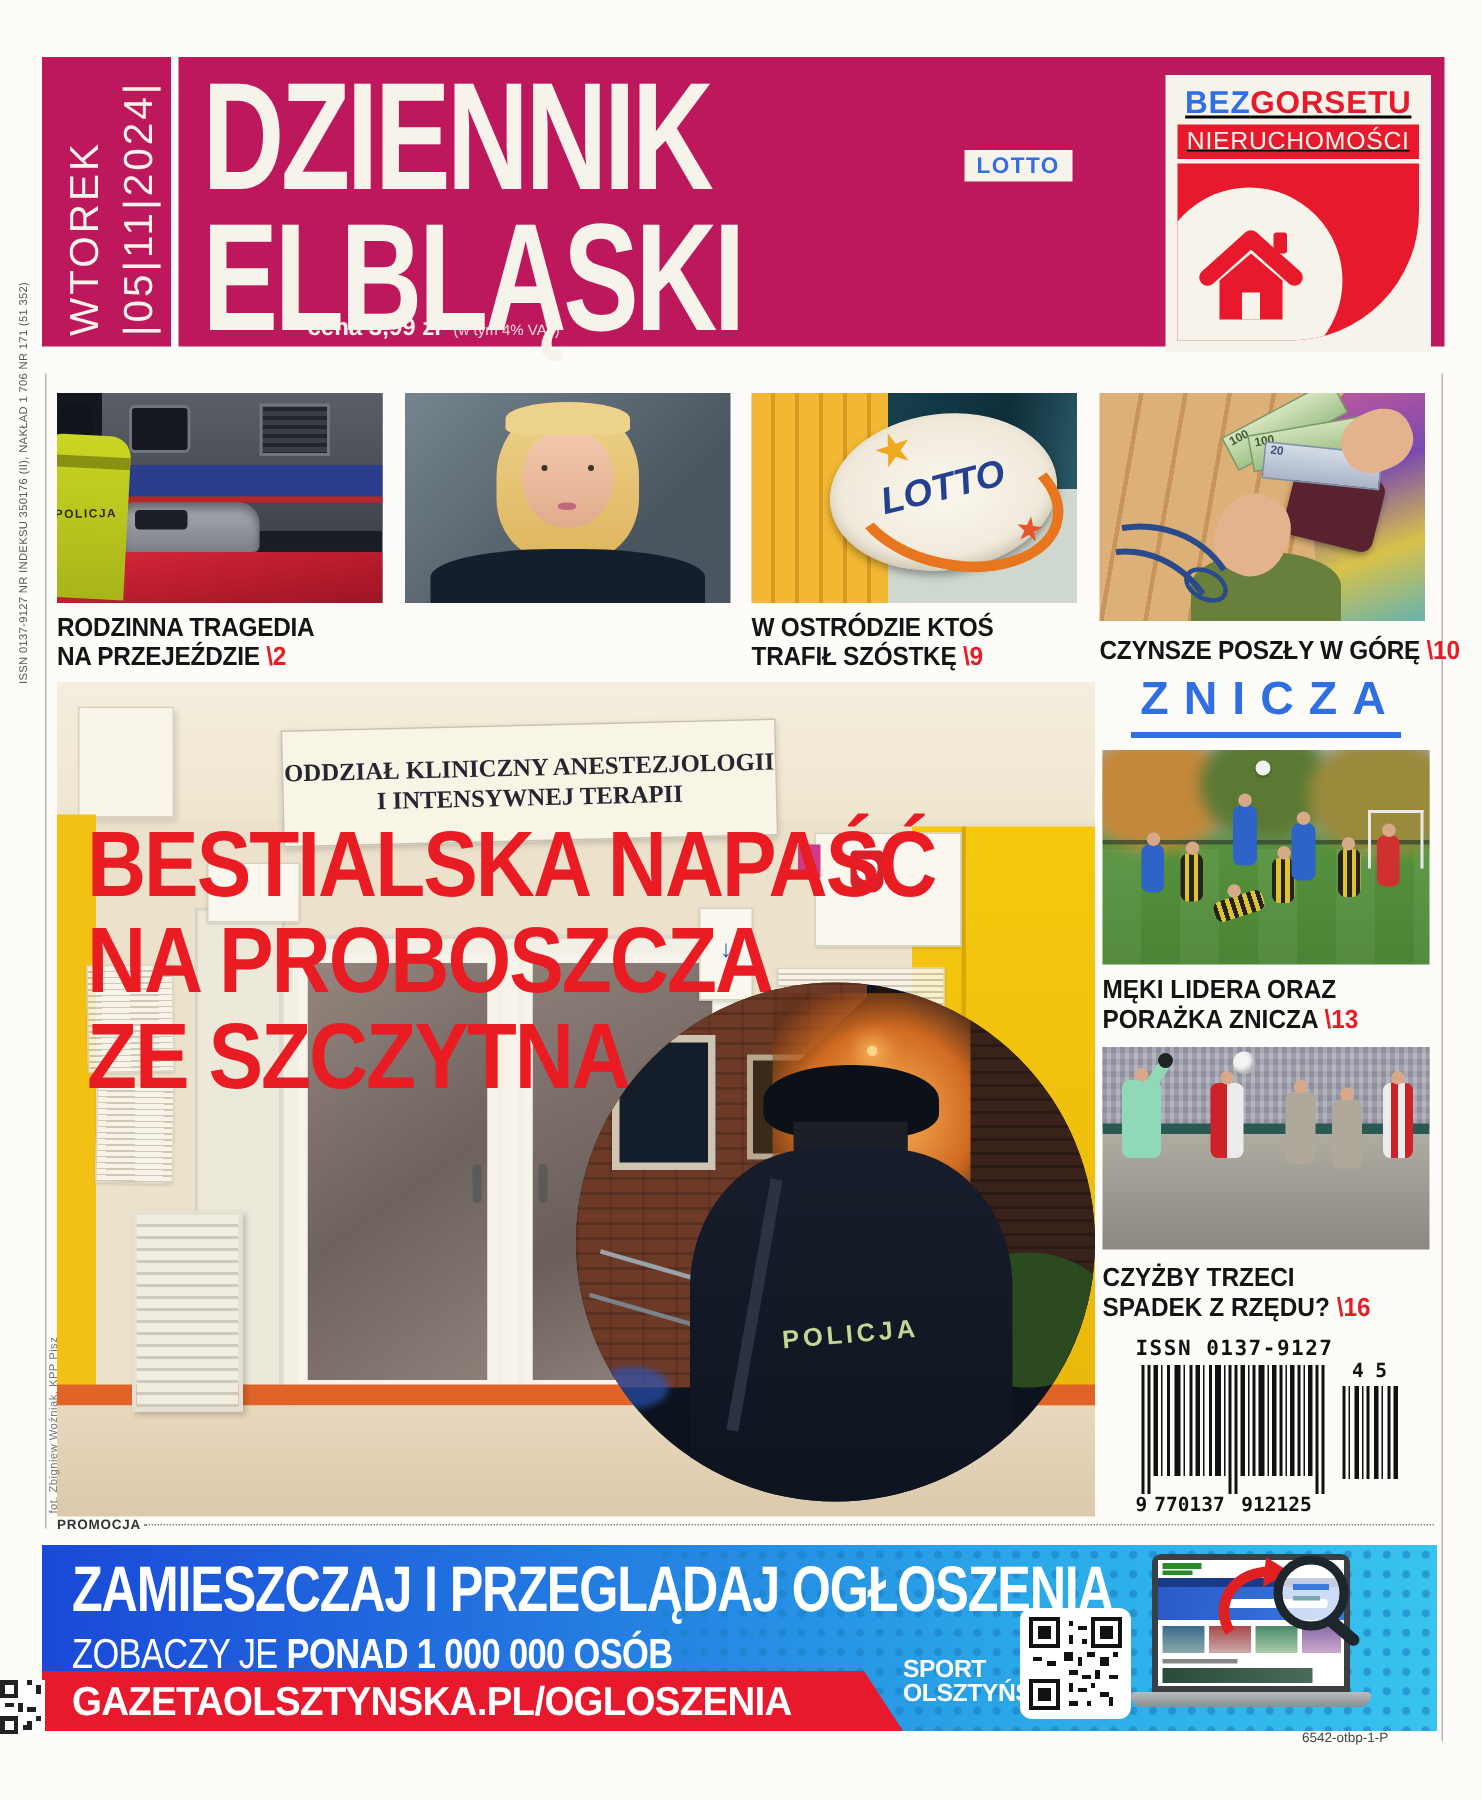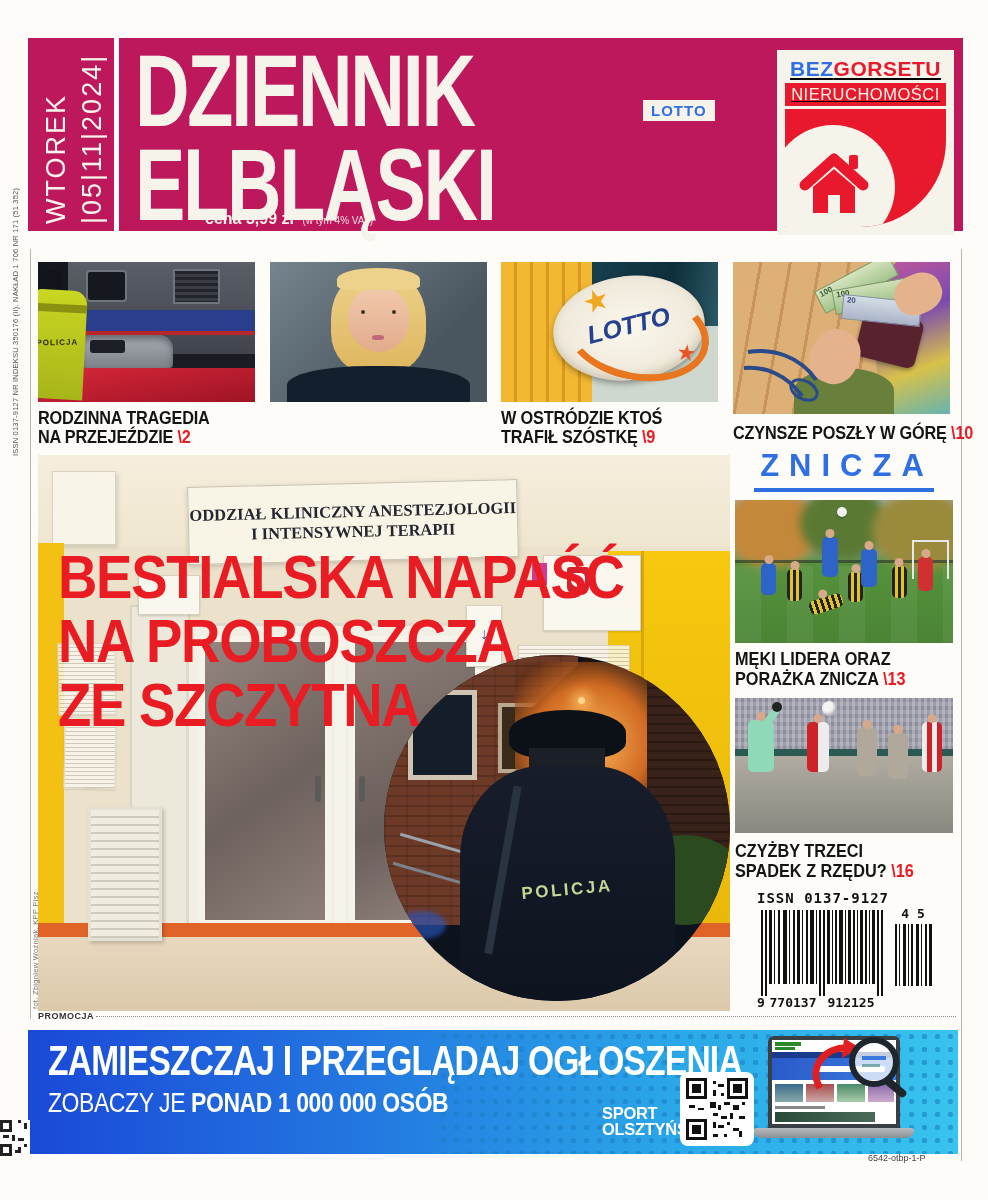--- a/index.html
+++ b/index.html
@@ -381,20 +381,23 @@
   </div>
 
   <div id="promo-label" class="abs">PROMOCJA</div>
   <div id="promo-rule" class="abs"></div>
 
   <div id="adbanner" class="abs">
     <div id="ad-dots"></div>
     <div id="ad-headline"><span class="cond">ZAMIESZCZAJ I PRZEGLĄDAJ OGŁOSZENIA</span></div>
     <div id="ad-subline">
       <span class="cond"><span>ZOBACZY JE </span><span class="bold">PONAD 1 000 000 OSÓB</span></span>
+    </div>
+    <div id="ad-redband">
+      <div id="ad-url"><span class="cond">GAZETAOLSZTYNSKA.PL/OGLOSZENIA</span></div>
     </div>
     <div id="ad-brand">
       <span style="display:block;">SPORT</span>
       <span style="display:block;">OLSZTYŃSKA</span>
     </div>
     <div id="ad-qr">
       <svg width="62" height="62" viewBox="0 0 21 21" shape-rendering="crispEdges">
         <rect width="21" height="21" fill="#fff"></rect>
         <g fill="#111">
           <rect x="0" y="0" width="7" height="7"></rect>

